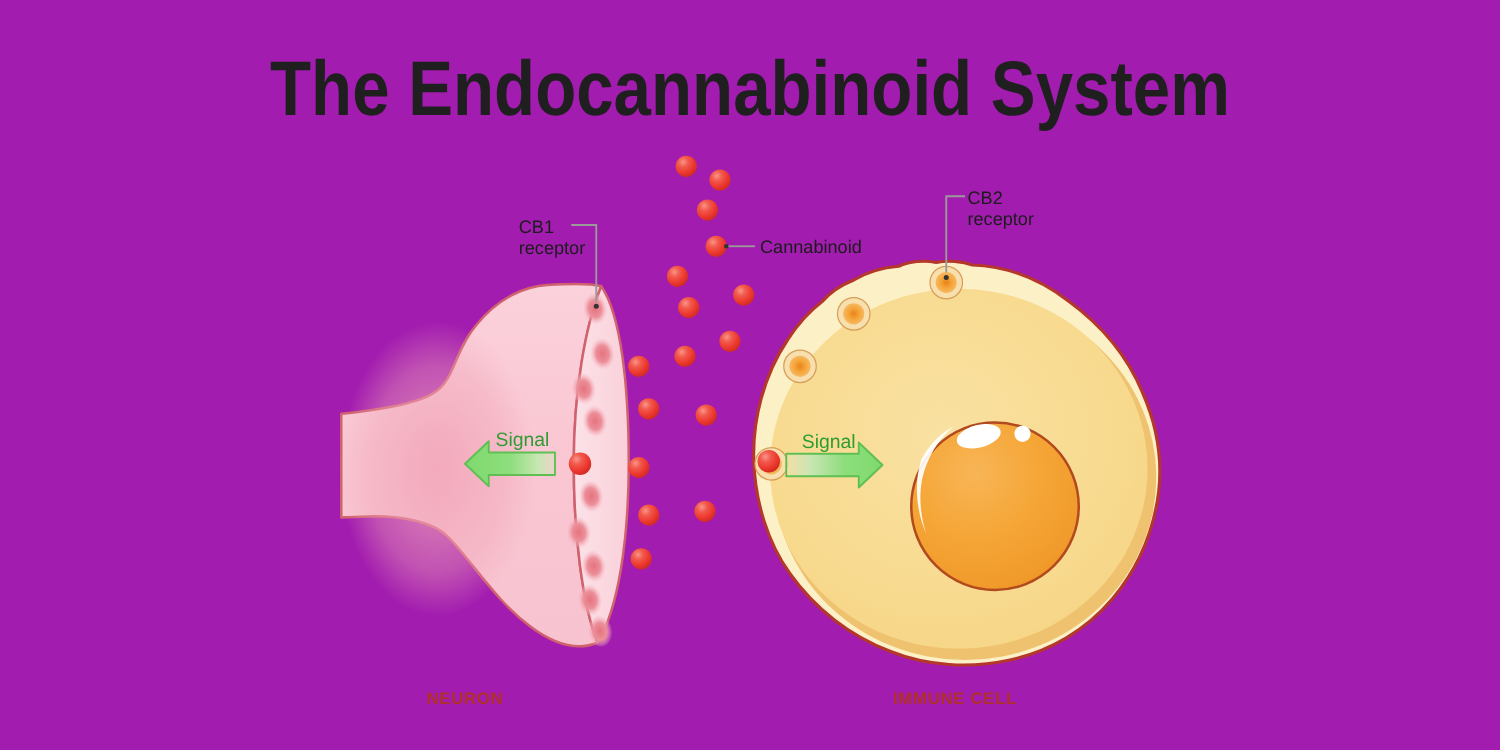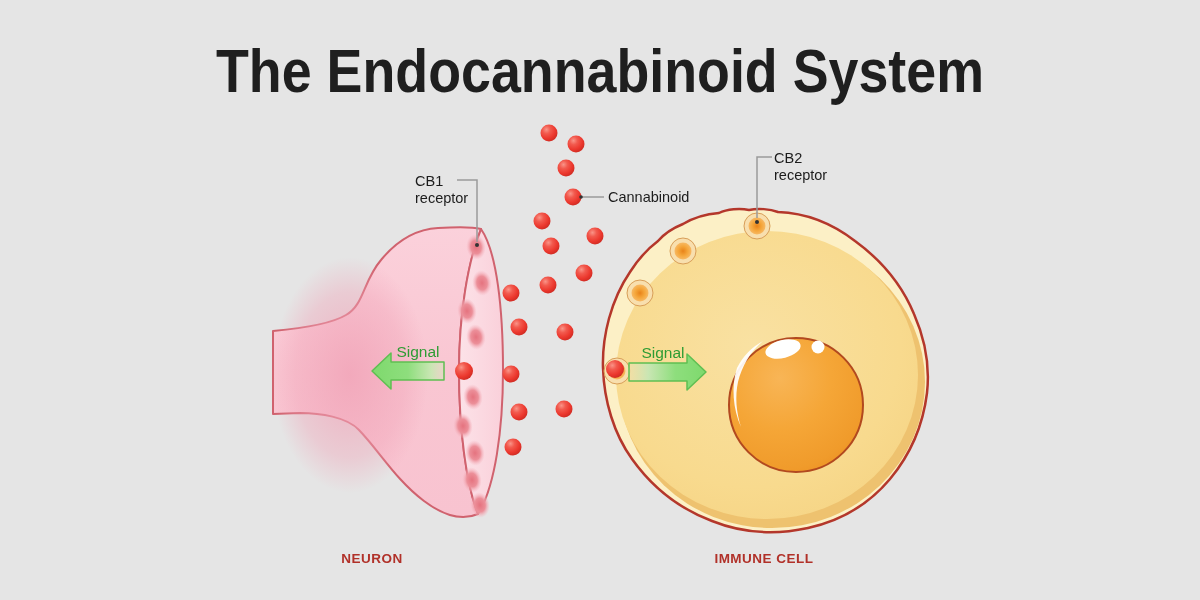--- a/index.html
+++ b/index.html
@@ -1,19 +1,19 @@
 <!DOCTYPE html>
 <html><head>
 <meta charset="utf-8">
 <style>
   html,body{margin:0;padding:0;background:#ffffff;}
   .stage{
     position:relative;
     width:1200px;height:600px;
-    background:#e5e5e5;
+    background:#a21caf;
     overflow:hidden;
     font-family:"Liberation Sans", sans-serif;
   }
   svg{display:block;}
   text{font-family:"Liberation Sans", sans-serif;}
 </style>
 </head>
 <body>
 
 <div class="stage">

